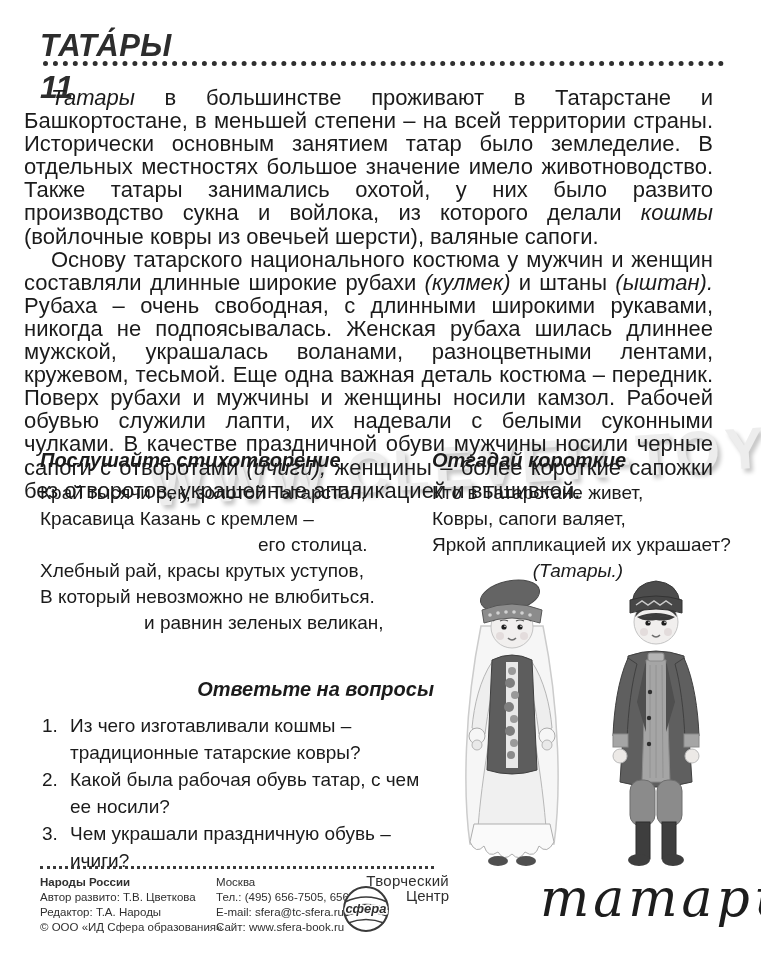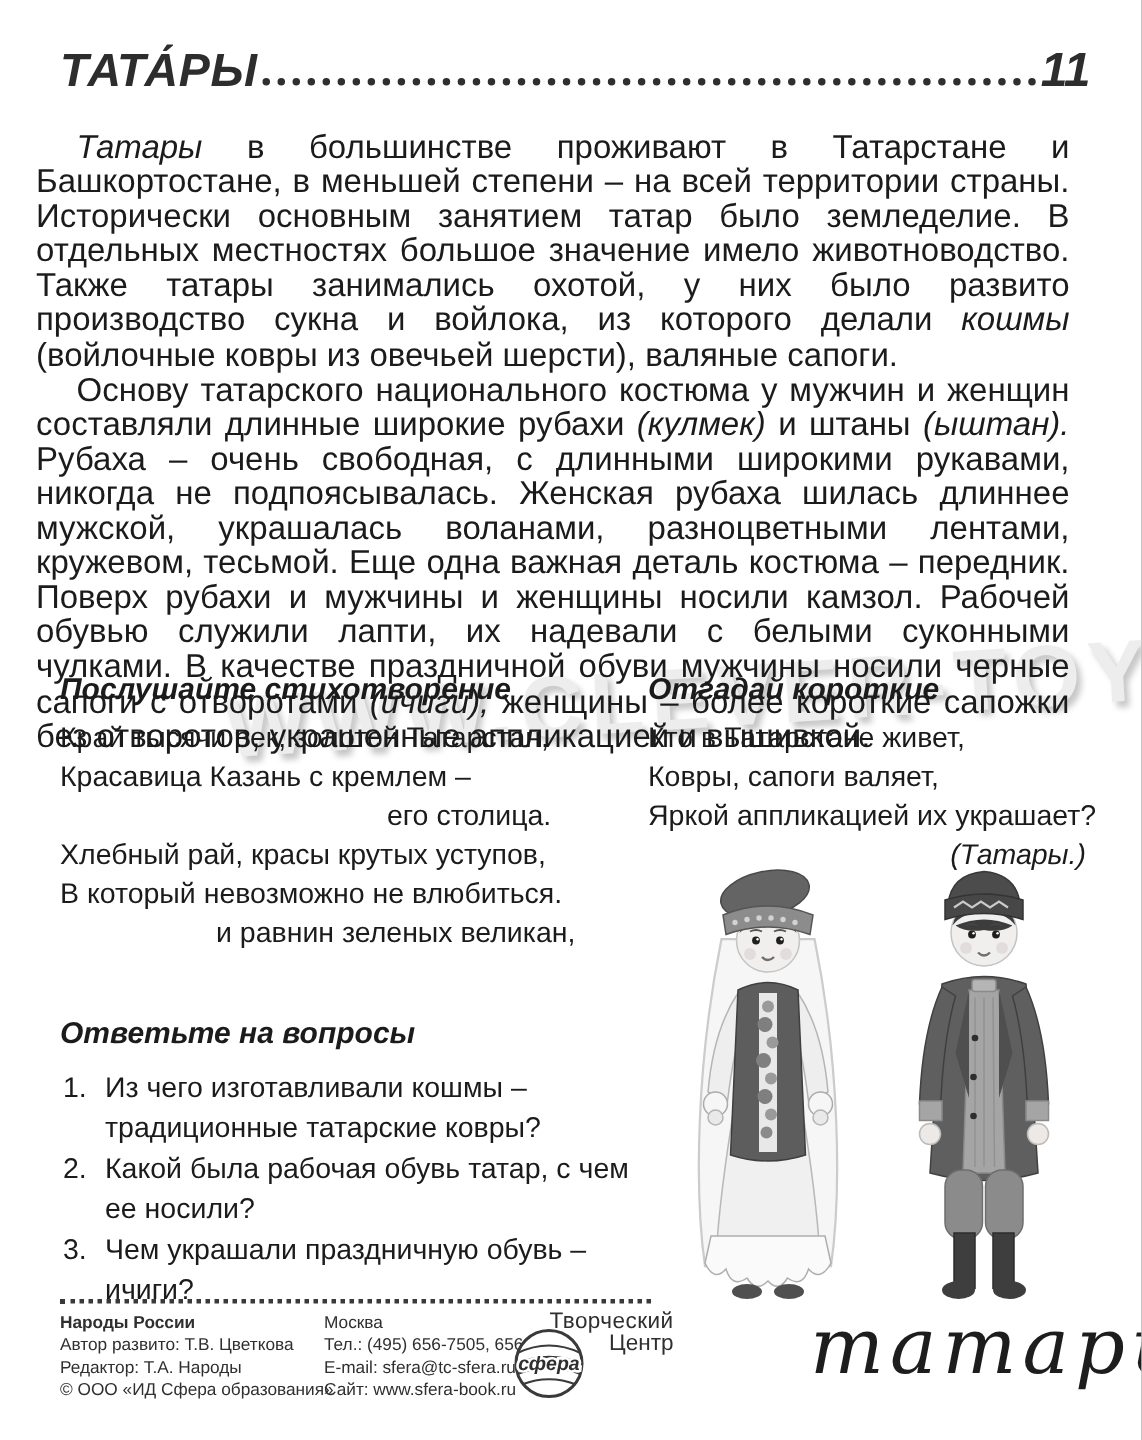--- a/index.html
+++ b/index.html
@@ -7,42 +7,42 @@
         font-family:"Liberation Sans","DejaVu Sans",sans-serif;color:#1b1b1b;overflow:hidden;}
   .em{font-style:italic;}
 
   
   .watermark{position:absolute;left:150px;top:452px;z-index:0;white-space:nowrap;
     transform:rotate(-3.6deg);transform-origin:left center;
     font-weight:800;font-size:58px;letter-spacing:5px;
     color:#ededed;text-shadow:3px 4px 4px #c6c6c6;}
 
   
-  .header{position:absolute;left:40px;right:34px;top:30px;display:flex;align-items:flex-end;z-index:1;}
+  .header{position:absolute;left:40px;right:34px;top:30px;display:flex;z-index:1;flex-direction:column;}
   .title{font-size:31px;font-weight:bold;font-style:italic;letter-spacing:.5px;color:#2d2d2d;line-height:1;}
   .leader{flex:1;border-bottom:5px dotted #2f2f2f;margin:0 3px 5px 3px;height:0;}
   .pagenum{font-size:32px;font-weight:bold;font-style:italic;color:#2d2d2d;line-height:1;}
 
   
   .main{position:absolute;left:24px;width:689px;top:86px;z-index:1;
         font-size:22px;line-height:23.1px;text-align:justify;}
   .main p{margin:0;text-indent:27px;}
 
   
   .poem{position:absolute;left:40px;top:447px;width:394px;z-index:1;font-size:19px;line-height:26px;}
   .riddle{position:absolute;left:432px;top:447px;width:300px;z-index:1;font-size:19px;line-height:26px;}
   .col-heading{font-weight:bold;font-style:italic;font-size:20px;margin:0 0 7px 0;}
   .poem-line,.riddle-line{white-space:nowrap;}
   .indent-big{margin-left:218px;}
   .indent-mid{margin-left:104px;}
-  .riddle-answer{font-style:italic;text-align:right;padding-right:8px;}
+  .riddle-answer{font-style:italic;text-align:center;padding-right:8px;}
 
   
   .questions{position:absolute;left:40px;top:676px;width:394px;z-index:1;font-size:19px;line-height:27px;}
-  .q-heading{font-weight:bold;font-style:italic;font-size:20px;margin:0 0 9px 0;}
+  .q-heading{font-weight:bold;font-style:italic;font-size:20px;margin:0 0 9px 0;text-align:right;}
   .q-item{position:relative;padding-left:30px;}
   .q-num{position:absolute;left:2px;top:0;}
 
   
   .dolls{position:absolute;left:424px;top:570px;width:322px;height:300px;z-index:1;}
 
   
   .footer-rule{position:absolute;left:40px;top:866px;width:394px;border-top:3px dotted #3a3a3a;z-index:1;}
   .f-col{position:absolute;top:875px;font-size:11.5px;line-height:15px;color:#2f2f2f;z-index:1;}
   .f-col .b{font-weight:bold;}

